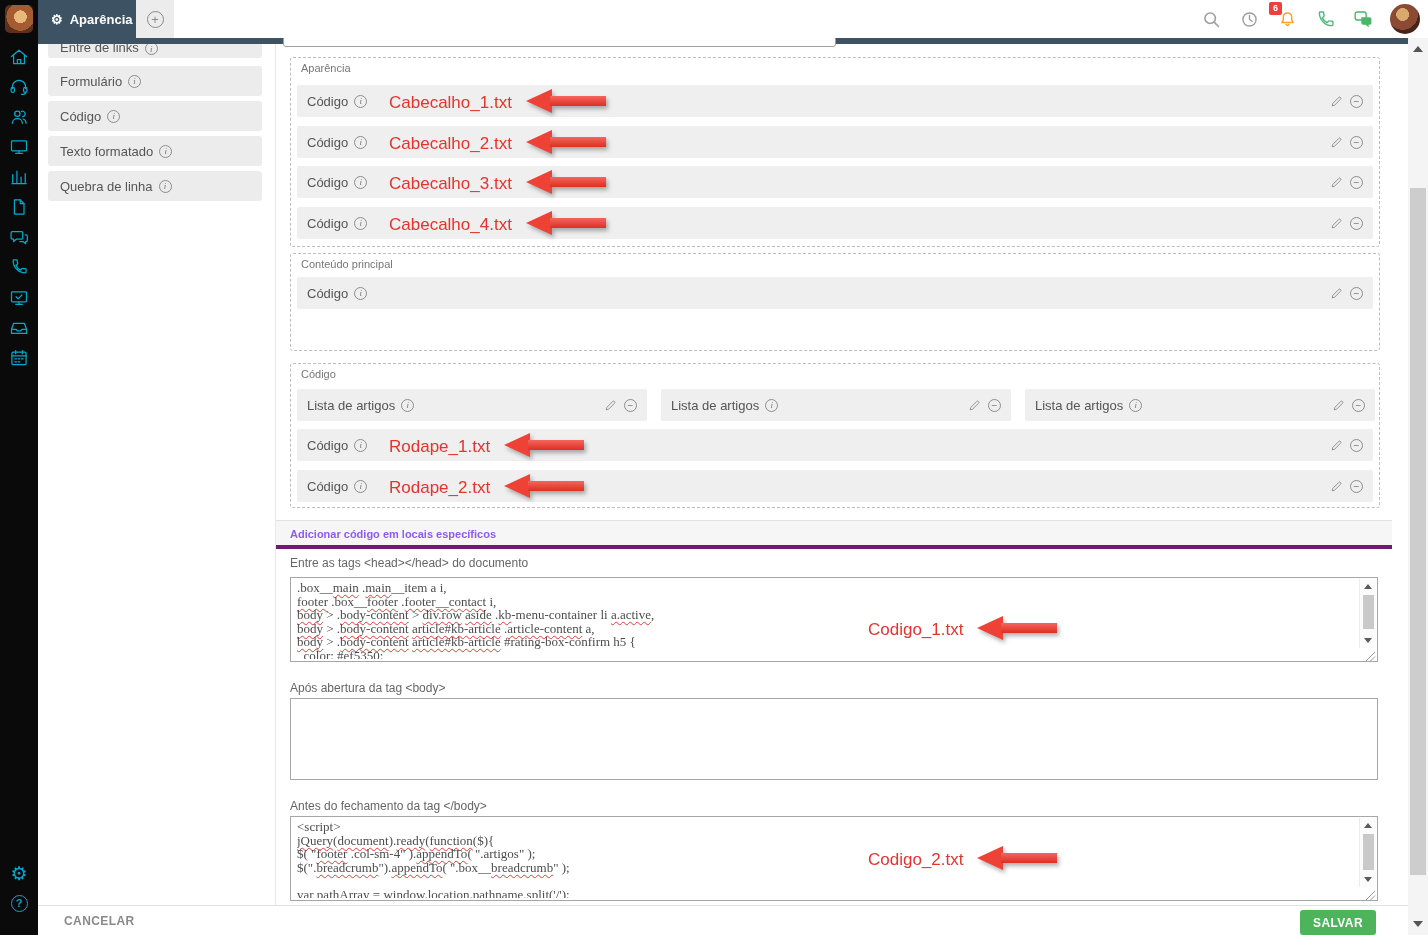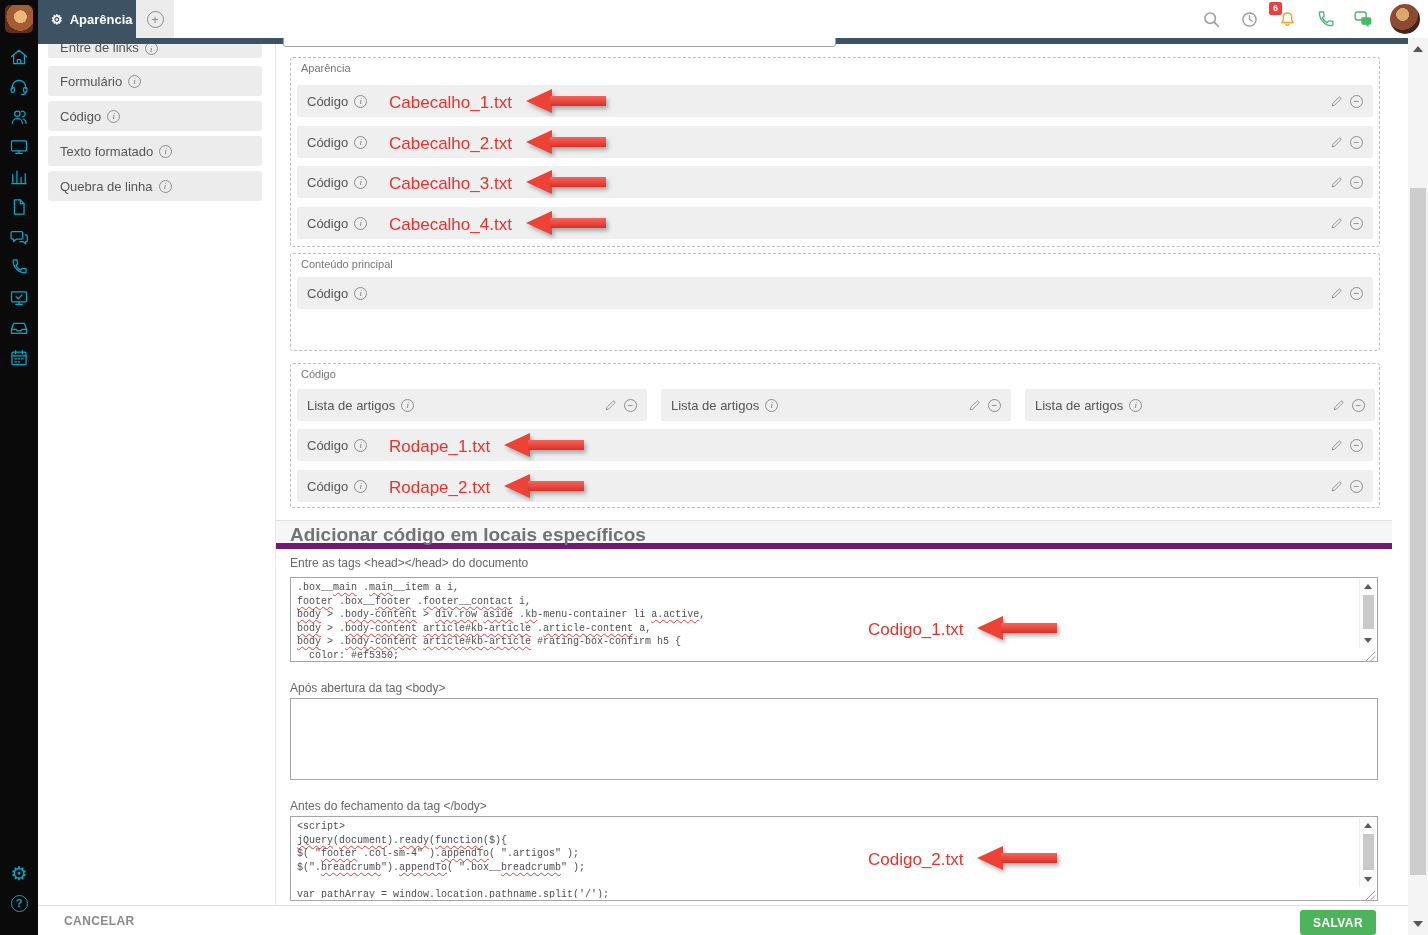--- a/index.html
+++ b/index.html
@@ -66,26 +66,26 @@
   .annot{position:absolute;left:92px;display:flex;align-items:flex-end;gap:14px;pointer-events:none;}
   .annot-text{color:#e8322c;font-size:17px;white-space:nowrap;}
   .arrow{position:relative;width:80px;height:24px;filter:drop-shadow(2px 3px 2px rgba(0,0,0,.3));}
   .arrow::before{content:"";position:absolute;left:0;top:0;width:0;height:0;
                  border-top:12px solid transparent;border-bottom:12px solid transparent;border-right:26px solid #ee4237;}
   .arrow::after{content:"";position:absolute;left:24px;top:7px;width:56px;height:10px;
                 background:linear-gradient(#f4655c,#dd2f24);}
 
   
   .code-header{position:absolute;left:276px;top:520px;width:1116px;height:29px;background:#f6f6f6;
-               border-top:1px solid #e2e2e2;border-bottom:6px solid #701a75;
-               font-size:19px;font-weight:bold;color:#737373;line-height:27px;padding-left:14px;}
+               border-top:1px solid #e2e2e2;border-bottom:4px solid #701a75;
+               font-size:11px;font-weight:bold;color:#8b5cf6;line-height:27px;padding-left:14px;}
   .flabel{position:absolute;left:290px;font-size:12px;color:#666;}
   .tarea{position:absolute;left:290px;width:1088px;background:#fff;border:1px solid #a6a6a6;}
   .code{position:absolute;left:6px;top:3px;right:22px;bottom:2px;overflow:hidden;
-        font-family:Liberation Mono, monospace;font-size:10px;line-height:13.5px;color:#4d4d4d;white-space:pre;}
+        font-family:Liberation Serif, serif;font-size:13px;line-height:13.5px;color:#4d4d4d;white-space:pre;}
   .wavy{text-decoration:underline;text-decoration-style:wavy;text-decoration-color:#e53935;
         text-decoration-thickness:1px;text-underline-offset:2px;text-decoration-skip-ink:none;}
   .tscroll{position:absolute;top:1px;right:1px;bottom:13px;width:17px;background:#fbfbfb;border-left:1px solid #ececec;}
   .tup,.tdown{position:absolute;left:4px;width:0;height:0;border-left:4px solid transparent;border-right:4px solid transparent;}
   .tup{top:5px;border-bottom:5px solid #5a5a5a;}
   .tdown{bottom:5px;border-top:5px solid #5a5a5a;}
   .tthumb{position:absolute;left:3px;top:16px;width:11px;height:34px;background:#c9c9c9;}
   .grip{position:absolute;right:1px;bottom:1px;width:12px;height:12px;cursor:nwse-resize;}
   .grip svg{width:12px;height:12px;stroke:#9a9a9a;stroke-width:1;}
   .tannot{pointer-events:none;}

